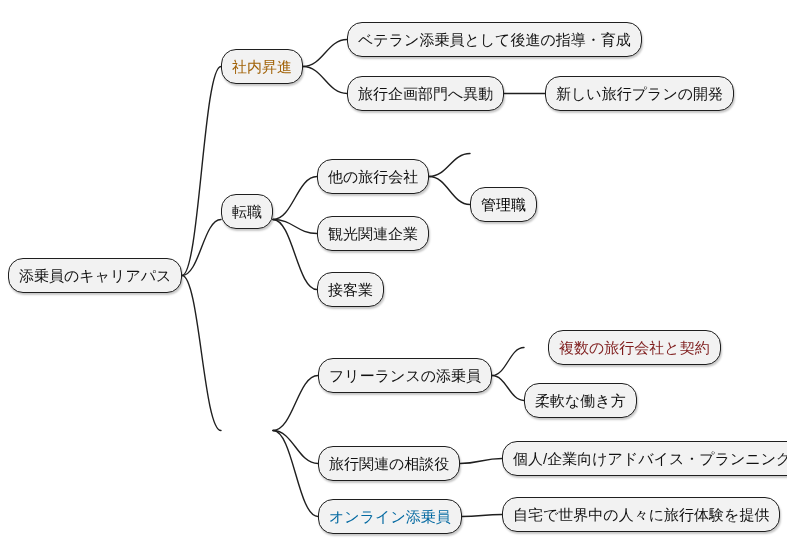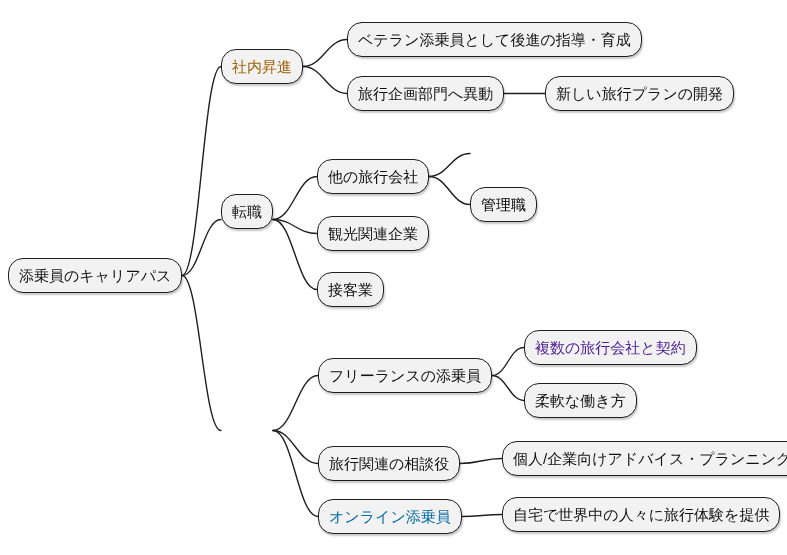--- a/index.html
+++ b/index.html
@@ -82,20 +82,20 @@
       <div class="node" style="left: 221px; top: 49px; background: rgb(242, 242, 242); border-color: rgb(31, 31, 31); color: #a16207;">社内昇進</div>
       <div class="node" style="left: 347px; top: 22px; background: rgb(242, 242, 242); border-color: rgb(31, 31, 31); color: rgb(17, 17, 17);">ベテラン添乗員として後進の指導・育成</div>
       <div class="node" style="left: 347px; top: 76px; background: rgb(242, 242, 242); border-color: rgb(31, 31, 31); color: rgb(17, 17, 17);">旅行企画部門へ異動</div>
       <div class="node" style="left: 545px; top: 76px; background: rgb(242, 242, 242); border-color: rgb(31, 31, 31); color: rgb(17, 17, 17); text-align: center;">新しい旅行プランの開発</div>
       <div class="node" style="left: 221px; top: 194px; background: rgb(242, 242, 242); border-color: rgb(31, 31, 31); color: rgb(17, 17, 17);">転職</div>
       <div class="node" style="left: 317px; top: 159px; background: rgb(242, 242, 242); border-color: rgb(31, 31, 31); color: rgb(17, 17, 17);">他の旅行会社</div>
       <div class="node" style="left: 470px; top: 187px; background: rgb(242, 242, 242); border-color: rgb(31, 31, 31); color: #000000;">管理職</div>
       <div class="node" style="left: 317px; top: 216px; background: rgb(242, 242, 242); border-color: rgb(31, 31, 31); color: rgb(17, 17, 17);">観光関連企業</div>
       <div class="node" style="left: 317px; top: 272px; background: rgb(242, 242, 242); border-color: rgb(31, 31, 31); color: rgb(17, 17, 17);">接客業</div>
       <div class="node" style="left: 318px; top: 358px; background: rgb(242, 242, 242); border-color: rgb(31, 31, 31); color: rgb(17, 17, 17);">フリーランスの添乗員</div>
-      <div class="node" style="left: 524px; top: 330px; background: rgb(242, 242, 242); border-color: rgb(31, 31, 31); color: #4c1d95;">複数の旅行会社と契約</div>
+      <div class="node" style="left: 548px; top: 330px; background: rgb(242, 242, 242); border-color: rgb(31, 31, 31); color: #7f1d1d;">複数の旅行会社と契約</div>
       <div class="node" style="left: 524px; top: 383px; background: rgb(242, 242, 242); border-color: rgb(31, 31, 31); color: rgb(17, 17, 17);">柔軟な働き方</div>
       <div class="node" style="left: 318px; top: 446px; background: rgb(242, 242, 242); border-color: rgb(31, 31, 31); color: rgb(17, 17, 17);">旅行関連の相談役</div>
       <div class="node" style="left: 502px; top: 441px; background: rgb(242, 242, 242); border-color: rgb(31, 31, 31); color: rgb(17, 17, 17);">個人/企業向けアドバイス・プランニング</div>
       <div class="node" style="left: 318px; top: 499px; background: rgb(242, 242, 242); border-color: rgb(31, 31, 31); color: #0369a1;">オンライン添乗員</div>
       <div class="node" style="left: 502px; top: 497px; background: rgb(242, 242, 242); border-color: rgb(31, 31, 31); color: rgb(17, 17, 17);">自宅で世界中の人々に旅行体験を提供</div>
     </div>
 </div>
 
 </body></html>

